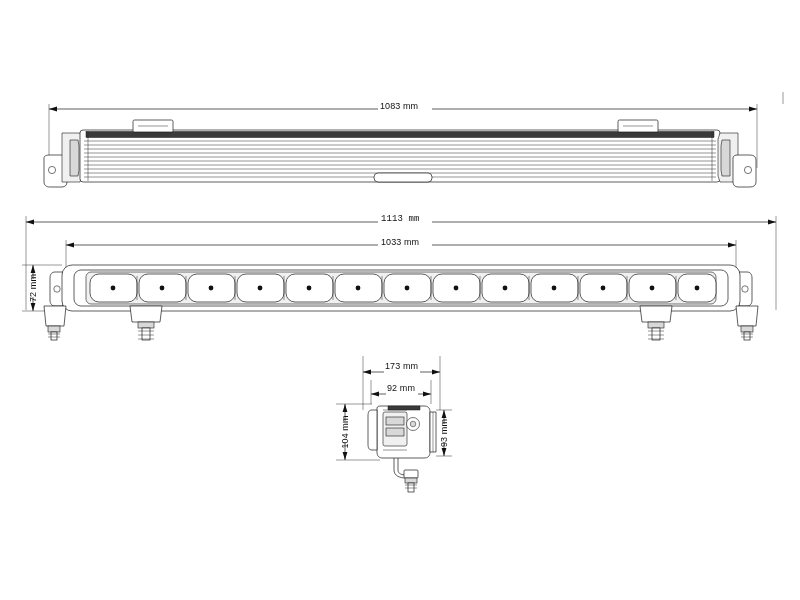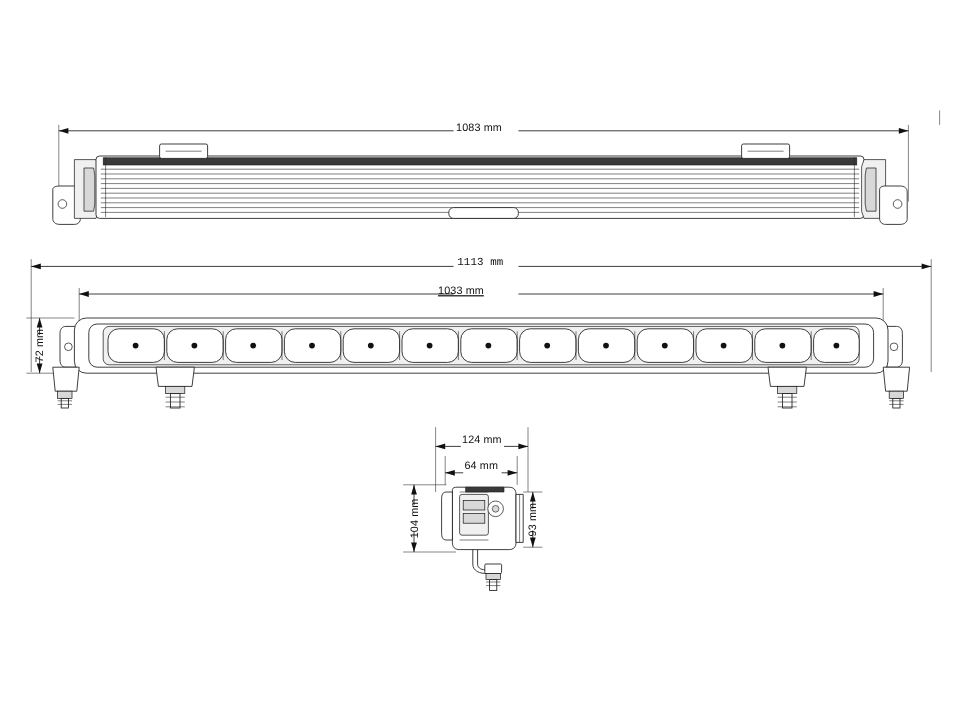--- a/index.html
+++ b/index.html
@@ -300,25 +300,25 @@
       <rect class="fill-w" x="408" y="483" width="6" height="9"></rect>
       <line class="ln-thin" x1="405" y1="485" x2="417" y2="485"></line>
       <line class="ln-thin" x1="405" y1="488" x2="417" y2="488"></line>
     </g>
   </svg>
 
   <div class="dim-label" style="left:380px; top:101px;">1083 mm</div>
 
   <div class="dim-label" style="left:381px; top:214px;font-family:Liberation Mono, monospace;">1113 mm</div>
 
-  <div class="dim-label" style="left:365px; top:237px;text-decoration:underline;">1033 mm</div>
+  <div class="dim-label" style="left:381px; top:237px;">1033 mm</div>
 
   <div class="dim-label vert" style="left:13px; top:283px; width:40px; text-align:center;">72 mm</div>
 
-  <div class="dim-label" style="left:385px; top:361px;">124 mm</div>
-
-  <div class="dim-label" style="left:387px; top:383px;">64 mm</div>
+  <div class="dim-label" style="left:385px; top:361px;">173 mm</div>
+
+  <div class="dim-label" style="left:387px; top:383px;">92 mm</div>
 
   <div class="dim-label vert" style="left:325px; top:427px; width:40px; text-align:center;">104 mm</div>
 
   <div class="dim-label vert" style="left:424px; top:428px; width:40px; text-align:center;">93 mm</div>
 
 </div>
 
 </body></html>

